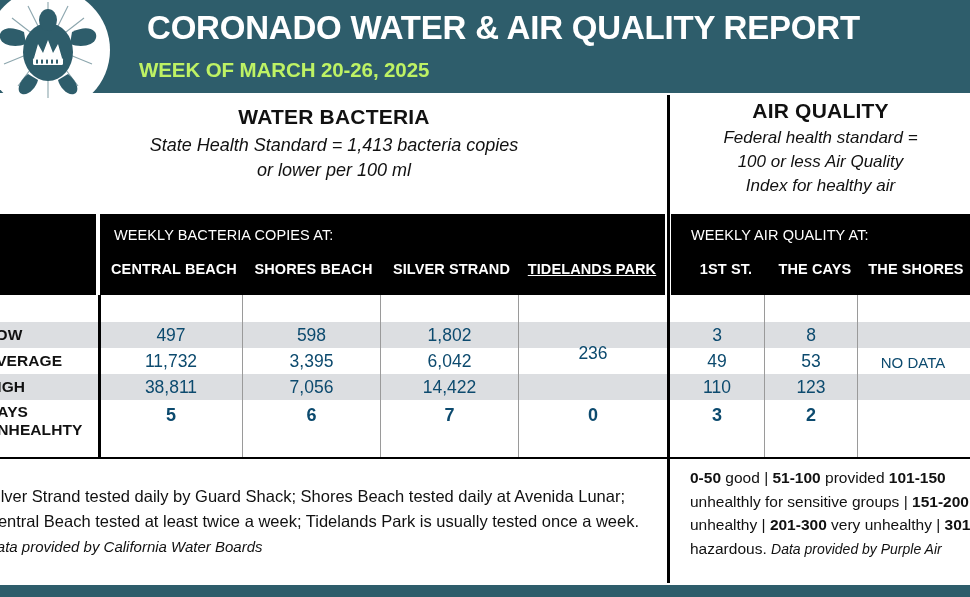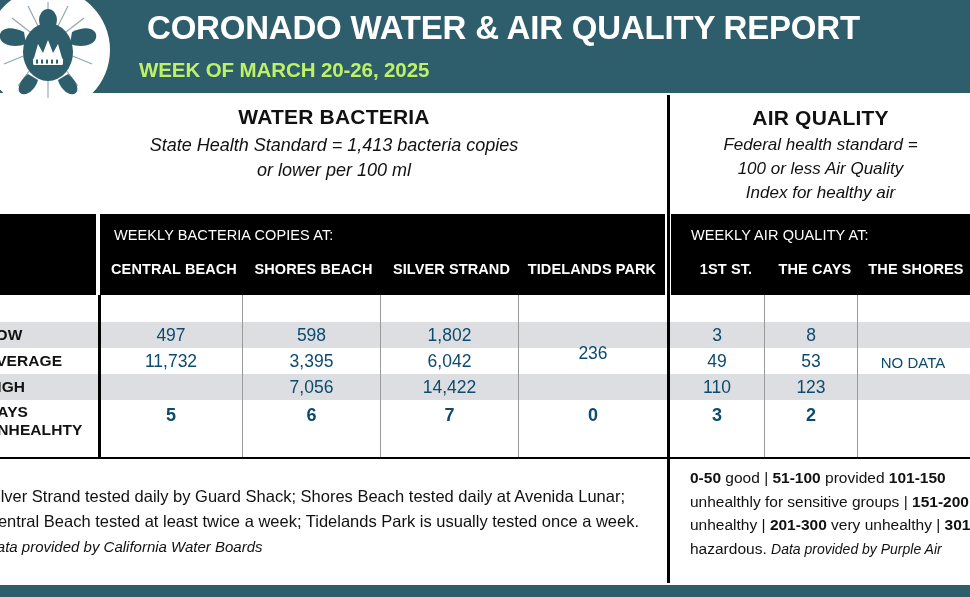--- a/index.html
+++ b/index.html
@@ -83,21 +83,21 @@
     position: absolute;
     left: 0;
     top: 0;
     width: 668px;
     height: 151px;
     text-align: center;
   }
   .intro-air {
     position: absolute;
     left: 671px;
-    top: 7px;
+    top: 0;
     width: 299px;
     height: 121px;
     text-align: center;
   }
   .section-divider {
     position: absolute;
     left: 667px;
     top: 95px;
     width: 3px;
     height: 362px;
@@ -340,21 +340,21 @@
   <div class="table-area">
 
     <div class="hdr-black hdr-stub"></div>
 
     <div class="hdr-black hdr-water">
       <div class="hdr-group">WEEKLY BACTERIA COPIES AT:</div>
       <div class="hdr-cols">
         <div class="hdr-col" style="left:4px;width:140px;">CENTRAL BEACH</div>
         <div class="hdr-col" style="left:146px;width:135px;">SHORES BEACH</div>
         <div class="hdr-col" style="left:284px;width:135px;">SILVER STRAND</div>
-        <div class="hdr-col" style="left:421px;width:142px;">TIDELANDS PARK</div>
+        <div class="hdr-col" style="left:421px;width:142px;text-decoration:underline;">TIDELANDS PARK</div>
       </div>
     </div>
 
     <div class="hdr-black hdr-air">
       <div class="hdr-group">WEEKLY AIR QUALITY AT:</div>
       <div class="hdr-cols">
         <div class="hdr-col" style="left:14px;width:82px;">1ST ST.</div>
         <div class="hdr-col" style="left:98px;width:92px;">THE CAYS</div>
         <div class="hdr-col" style="left:194px;width:102px;">THE SHORES</div>
       </div>
@@ -384,20 +384,21 @@
       <div class="rowlabel" style="top:57px;">AVERAGE</div>
       <div class="cell" style="top:56px;left:100px;width:142px;">11,732</div>
       <div class="cell" style="top:56px;left:243px;width:137px;">3,395</div>
       <div class="cell" style="top:56px;left:381px;width:137px;">6,042</div>
       <div class="cell" style="top:48px;left:519px;width:148px;">236</div>
       <div class="cell" style="top:56px;left:670px;width:94px;">49</div>
       <div class="cell" style="top:56px;left:765px;width:92px;">53</div>
       <div class="cell nodata" style="top:58px;left:858px;width:110px;">NO DATA</div>
 
       <div class="rowlabel" style="top:83px;">HIGH</div>
+      <div class="cell" style="top:82px;left:100px;width:142px;">38,811</div>
       <div class="cell" style="top:82px;left:243px;width:137px;">7,056</div>
       <div class="cell" style="top:82px;left:381px;width:137px;">14,422</div>
       <div class="cell" style="top:82px;left:519px;width:148px;"></div>
       <div class="cell" style="top:82px;left:670px;width:94px;">110</div>
       <div class="cell" style="top:82px;left:765px;width:92px;">123</div>
       <div class="cell" style="top:82px;left:858px;width:110px;"></div>
 
       <div class="rowlabel" style="top:108px;">
         <div>DAYS</div>
         <div>UNHEALHTY</div>

